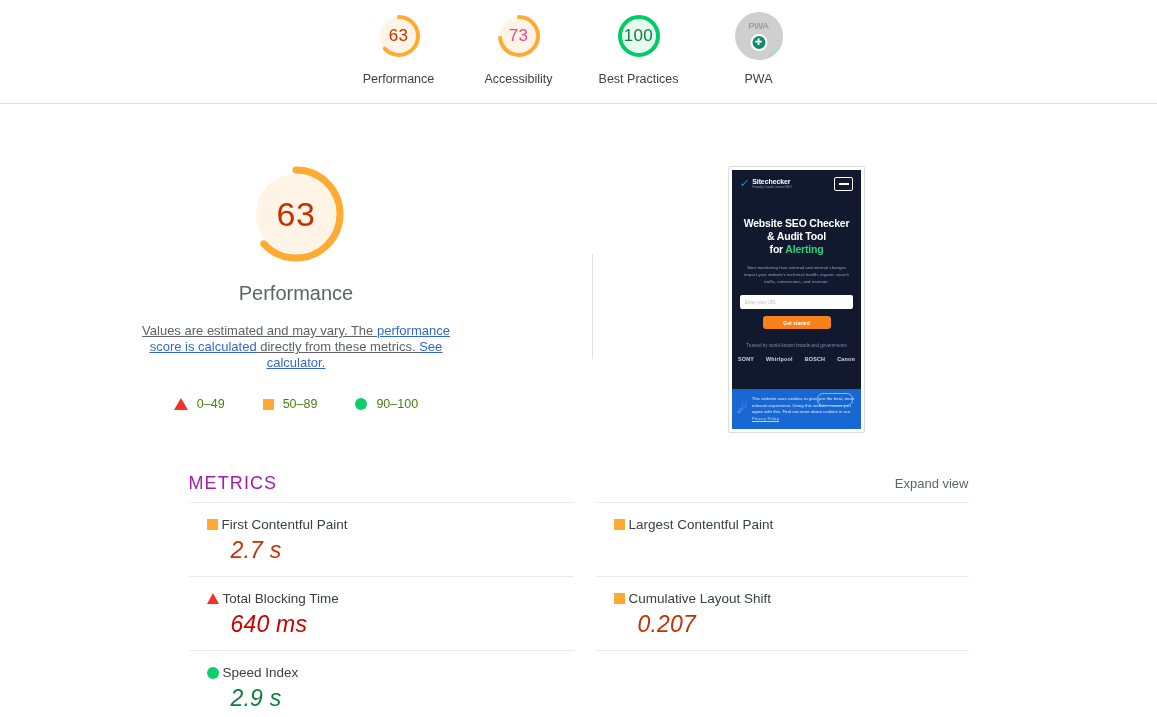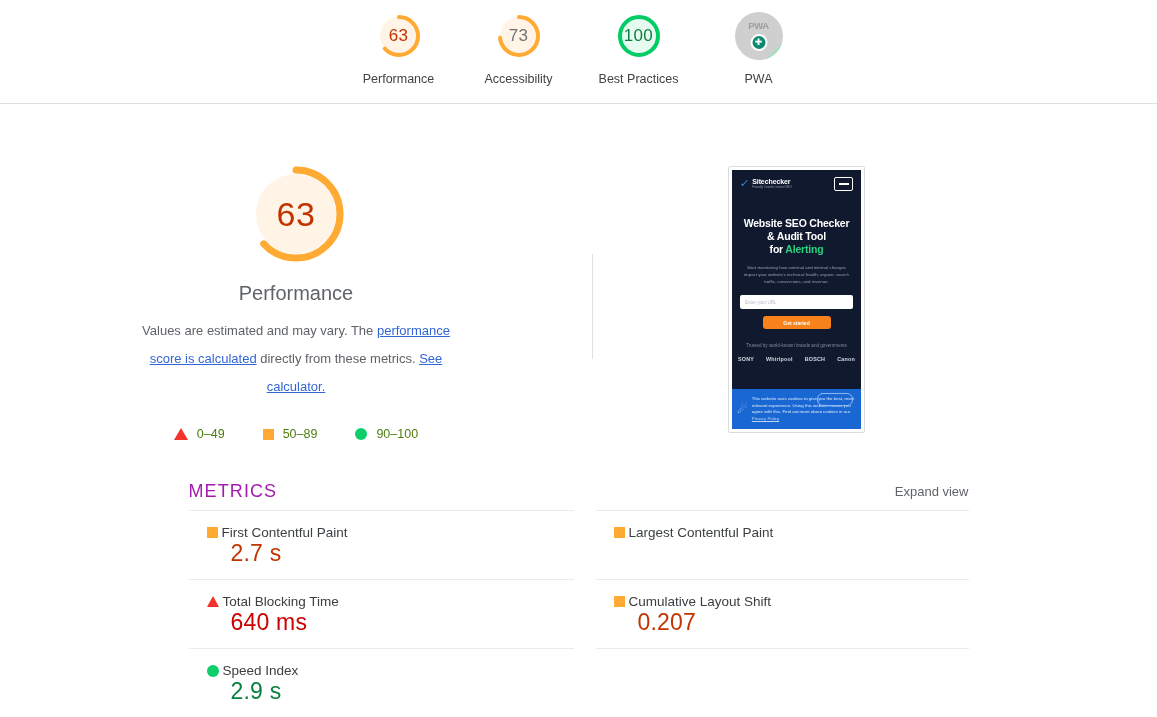--- a/index.html
+++ b/index.html
@@ -145,26 +145,27 @@
     color: #c33300;
     letter-spacing: 0.5px;
   }
   .big-gauge-title {
     margin-top: 18px;
     font-size: 20px;
     color: #5f6368;
     font-weight: normal;
   }
   .hero-desc {
-    margin-top: 12px;
+    margin-top: 18px;
     width: 330px;
     text-align: center;
     font-size: 13px;
-    line-height: 28px;
+    line-height: 16px;
     color: #5f6368;
+    text-decoration: underline;
   }
   .hero-desc a {
     color: #3367d6;
     text-decoration: underline;
   }
   .legend {
     margin-top: 26px;
     display: flex;
     align-items: center;
     gap: 38px;
@@ -401,22 +402,24 @@
     align-items: center;
     gap: 4px;
     padding-left: 18px;
   }
   .metric-name {
     font-size: 13.5px;
     color: #3c4043;
   }
   .metric-value {
     padding-left: 42px;
+    margin-top: 5px;
     font-size: 23px;
     letter-spacing: 0.2px;
+    font-style: italic;
   }
   .v-orange { color: #c33300; }
   .v-red { color: #cc0000; }
   .v-green { color: #0b7f3f; }
   .m-tri {
     width: 0; height: 0;
     border-left: 6.5px solid transparent;
     border-right: 6.5px solid transparent;
     border-bottom: 11px solid #f4312a;
   }
@@ -447,21 +450,21 @@
     </span>
     <span class="chip-label">Performance</span>
   </a>
 
   <a class="score-chip" href="#accessibility">
     <span class="chip-gauge">
       <svg width="48" height="48" viewBox="0 0 48 48" aria-hidden="true">
         <circle cx="24" cy="24" r="19" fill="#fff4e5"></circle>
         <circle cx="24" cy="24" r="19" fill="none" stroke="#ffaa33" stroke-width="4" stroke-linecap="round" stroke-dasharray="87.1 119.4" transform="rotate(-90 24 24)"></circle>
       </svg>
-      <span class="chip-num" style="color:#737373">73</span>
+      <span class="chip-num" style="color:#ec4899">73</span>
     </span>
     <span class="chip-label">Accessibility</span>
   </a>
 
   <a class="score-chip" href="#best-practices">
     <span class="chip-gauge">
       <svg width="48" height="48" viewBox="0 0 48 48" aria-hidden="true">
         <circle cx="24" cy="24" r="19" fill="#e6faf0"></circle>
         <circle cx="24" cy="24" r="19" fill="none" stroke="#00cc66" stroke-width="4" stroke-linecap="round" stroke-dasharray="119.4 119.4" transform="rotate(-90 24 24)"></circle>
       </svg>

